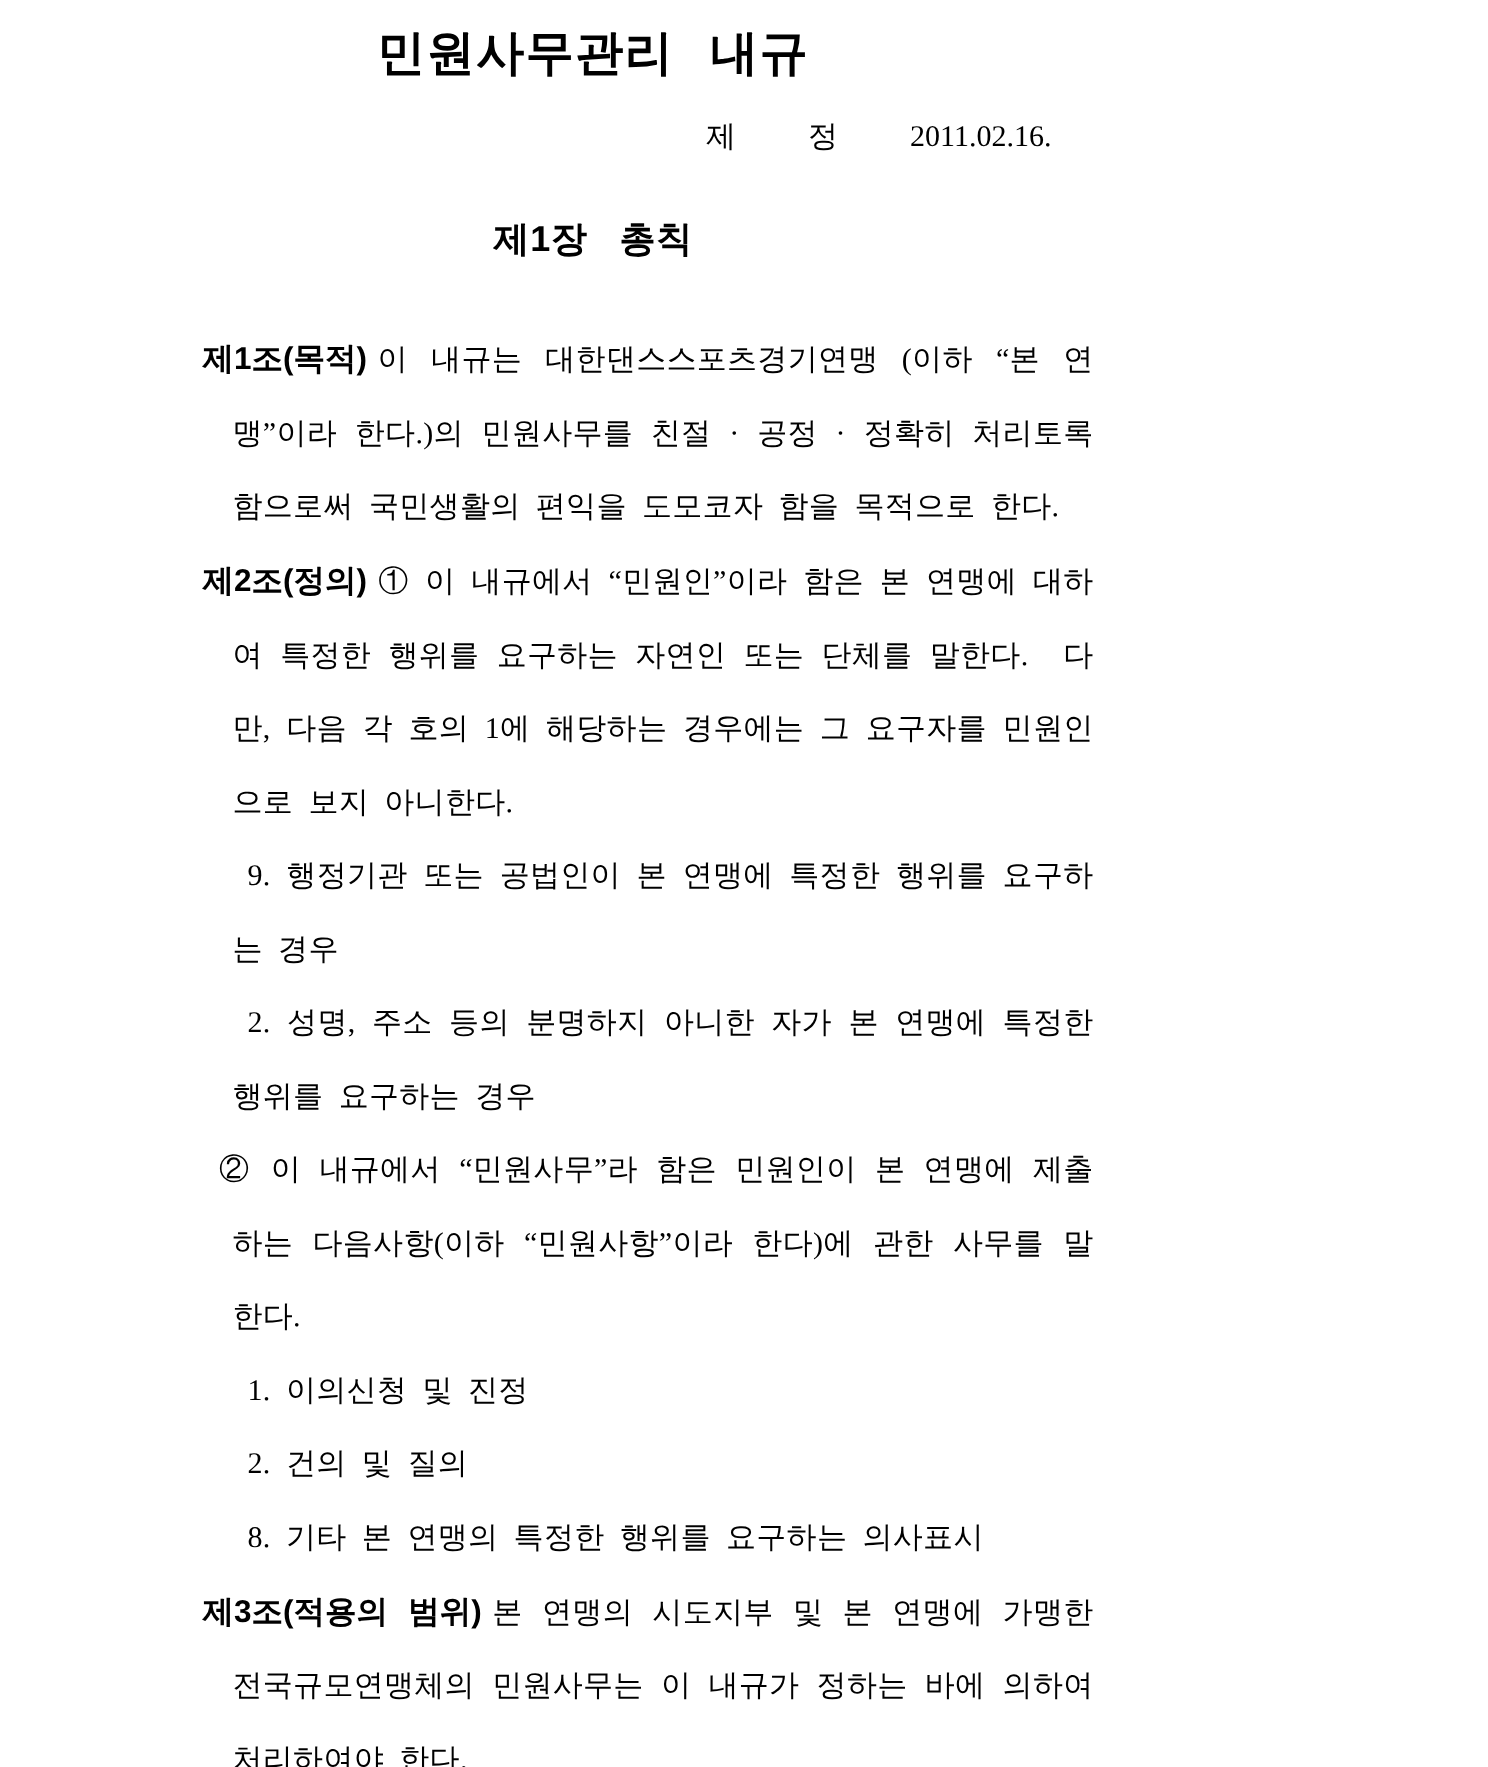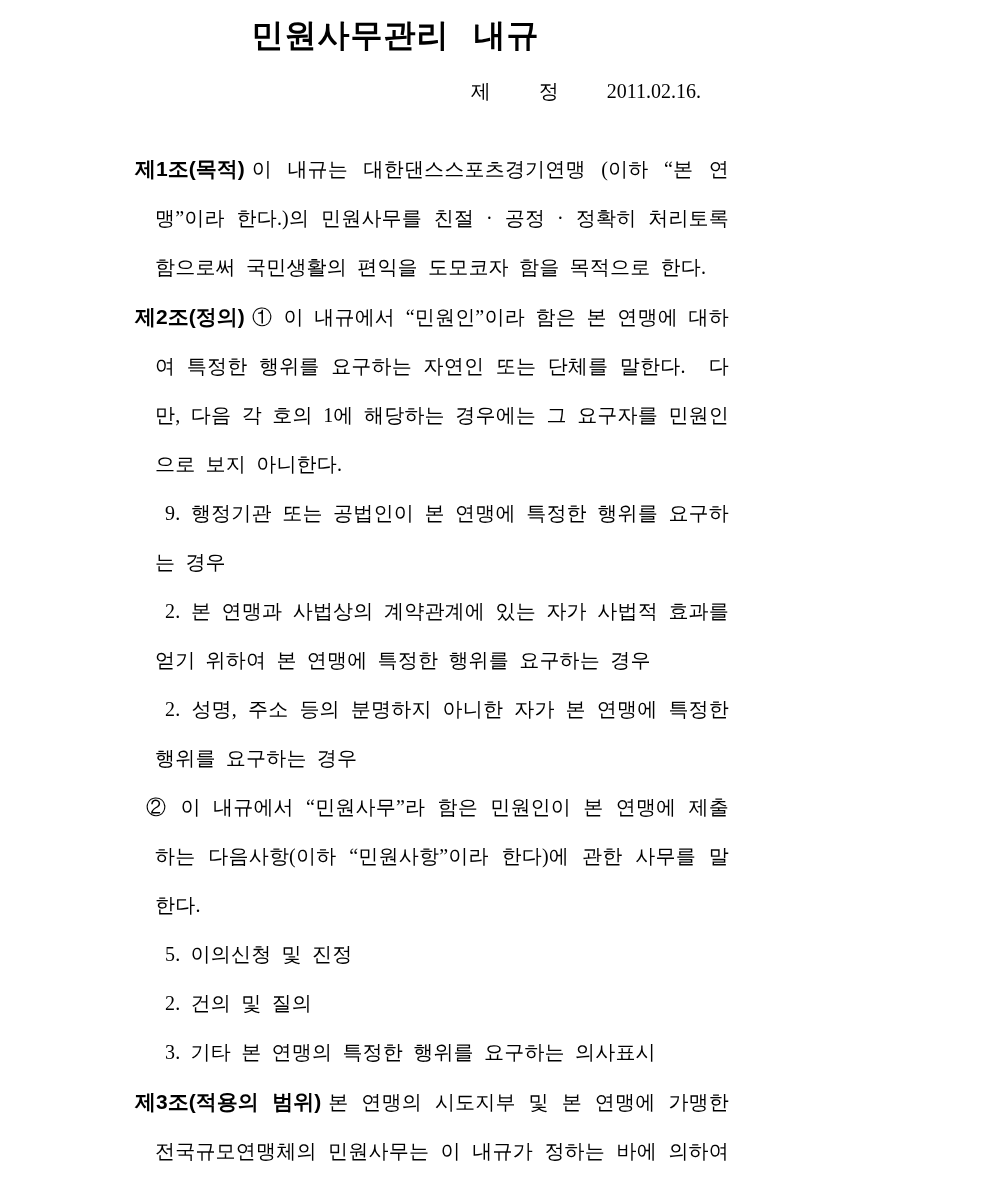--- a/index.html
+++ b/index.html
@@ -102,28 +102,28 @@
 <div class="page">
 
   <h1 class="doc-title">민원사무관리 내규</h1>
 
   <div class="enact-row">
     <span>제</span>
     <span>정</span>
     <span>2011.02.16.</span>
   </div>
 
+  <h2 class="chapter-heading chapter-1">제1장 총칙</h2>
 
   <div class="doc-body" id="body-blocks">
       <p class="block article"><strong class="art-label">제1조(목적)</strong><span>이 내규는 대한댄스스포츠경기연맹 (이하 “본 연맹”이라 한다.)의 민원사무를 친절 · 공정 · 정확히 처리토록 함으로써 국민생활의 편익을 도모코자 함을 목적으로 한다.</span></p>
       <p class="block article"><strong class="art-label">제2조(정의)</strong><span>① 이 내규에서 “민원인”이라 함은 본 연맹에 대하여 특정한 행위를 요구하는 자연인 또는 단체를 말한다.&nbsp; 다만, 다음 각 호의 1에 해당하는 경우에는 그 요구자를 민원인으로 보지 아니한다.</span></p>
       <p class="block item"><span>9. 행정기관 또는 공법인이 본 연맹에 특정한 행위를 요구하는 경우</span></p>
-      <p class="block item"><span>2. 본 연맹과 사법상의 계약관계에 있는 자가 사법적 효과를 얻기 위하여 본 연맹에 특정한 행위를 요구하는 경우</span></p>
       <p class="block item"><span>2. 성명, 주소 등의 분명하지 아니한 자가 본 연맹에 특정한 행위를 요구하는 경우</span></p>
       <p class="block clause"><span>② 이 내규에서 “민원사무”라 함은 민원인이 본 연맹에 제출하는 다음사항(이하 “민원사항”이라 한다)에 관한 사무를 말한다.</span></p>
-      <p class="block item"><span>5. 이의신청 및 진정</span></p>
+      <p class="block item"><span>1. 이의신청 및 진정</span></p>
       <p class="block item"><span>2. 건의 및 질의</span></p>
-      <p class="block item"><span>3. 기타 본 연맹의 특정한 행위를 요구하는 의사표시</span></p>
+      <p class="block item"><span>8. 기타 본 연맹의 특정한 행위를 요구하는 의사표시</span></p>
       <p class="block article"><strong class="art-label">제3조(적용의 범위)</strong><span>본 연맹의 시도지부 및 본 연맹에 가맹한 전국규모연맹체의 민원사무는 이 내규가 정하는 바에 의하여 처리하여야 한다.</span></p>
     </div>
 
 
 </div>
 
 </body></html>

